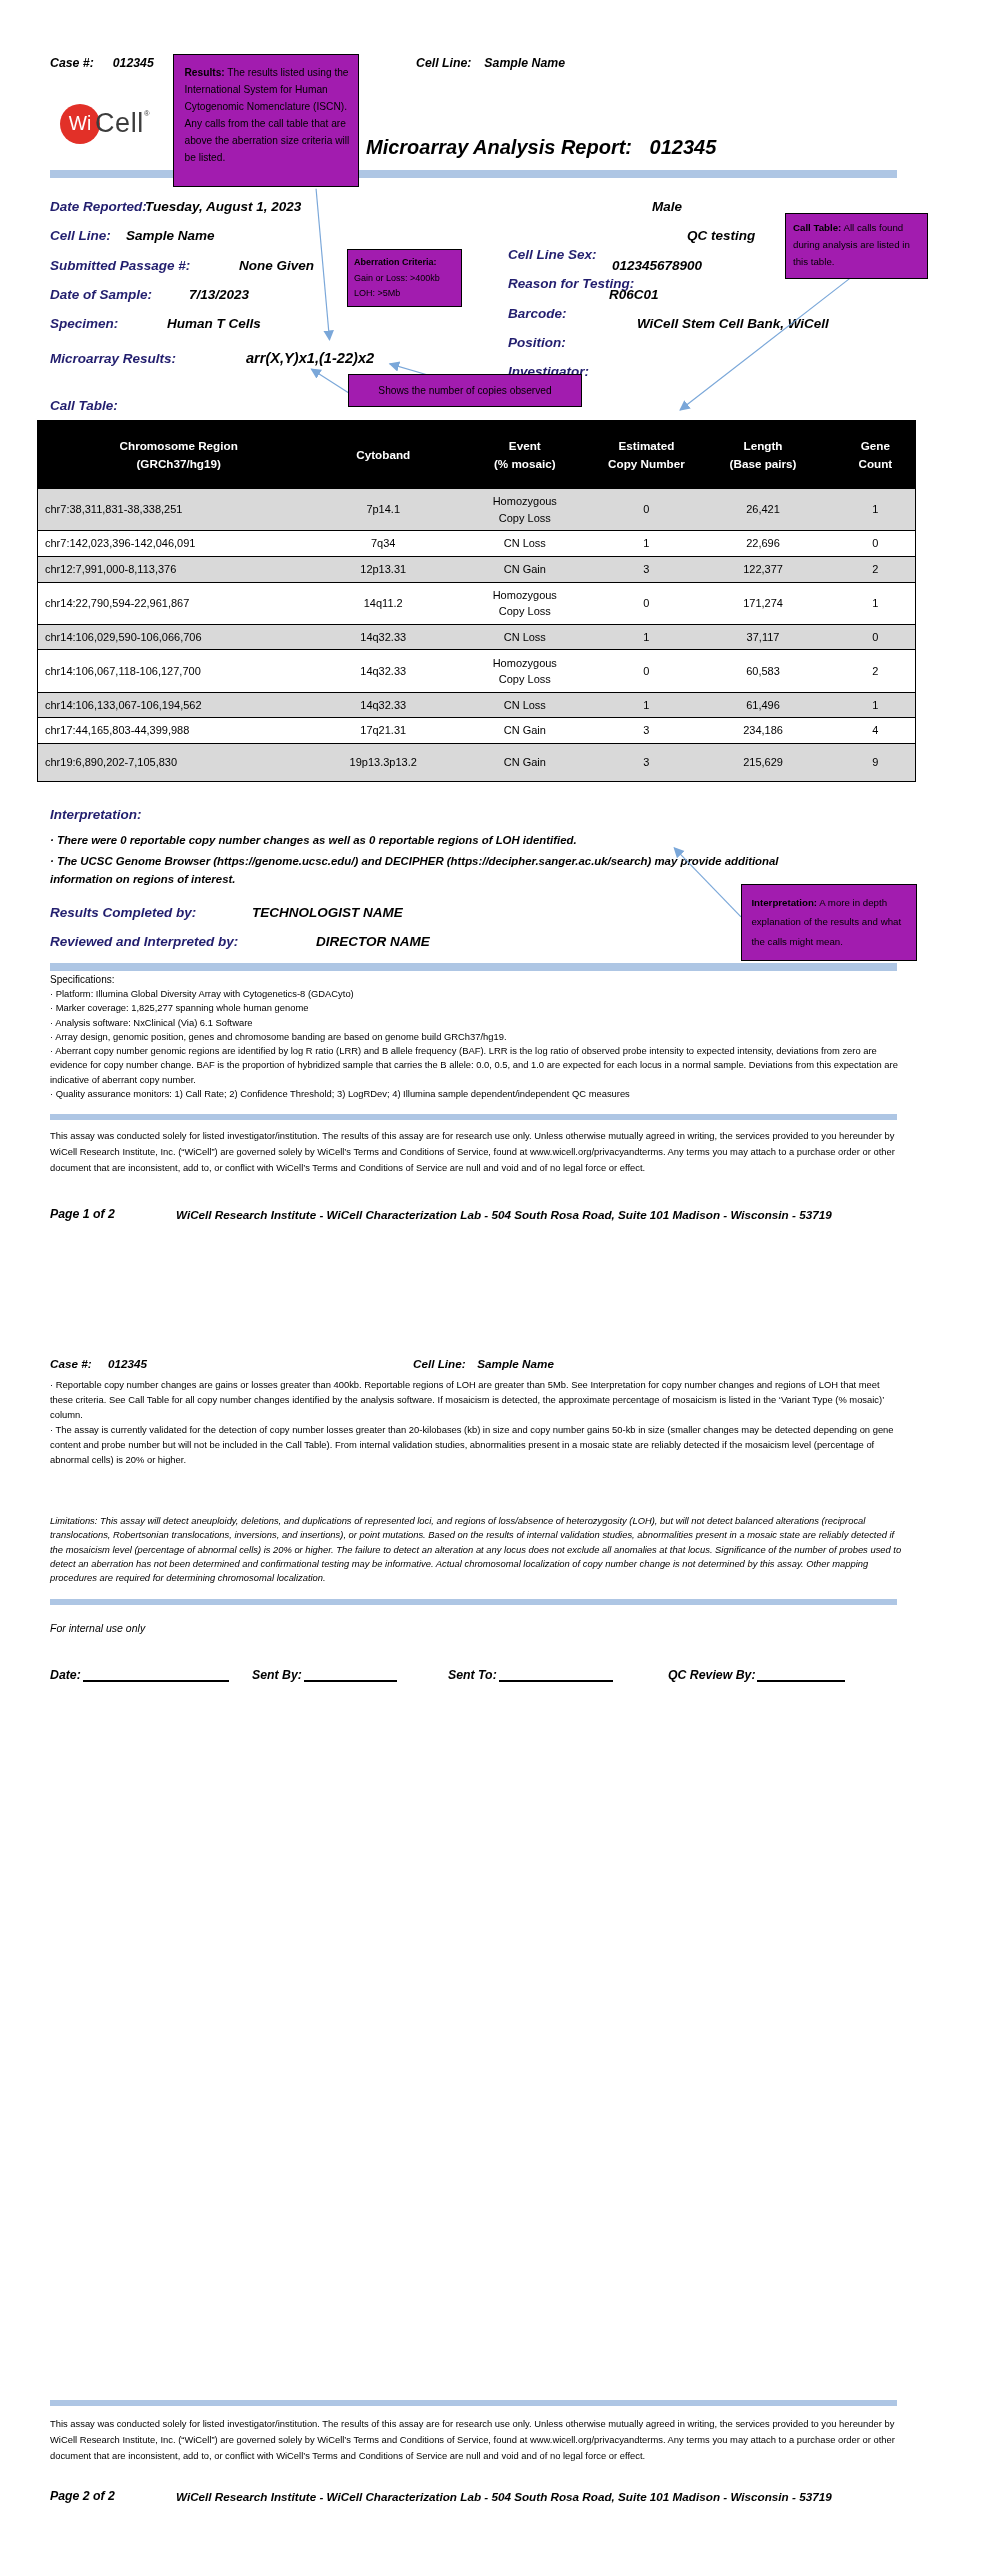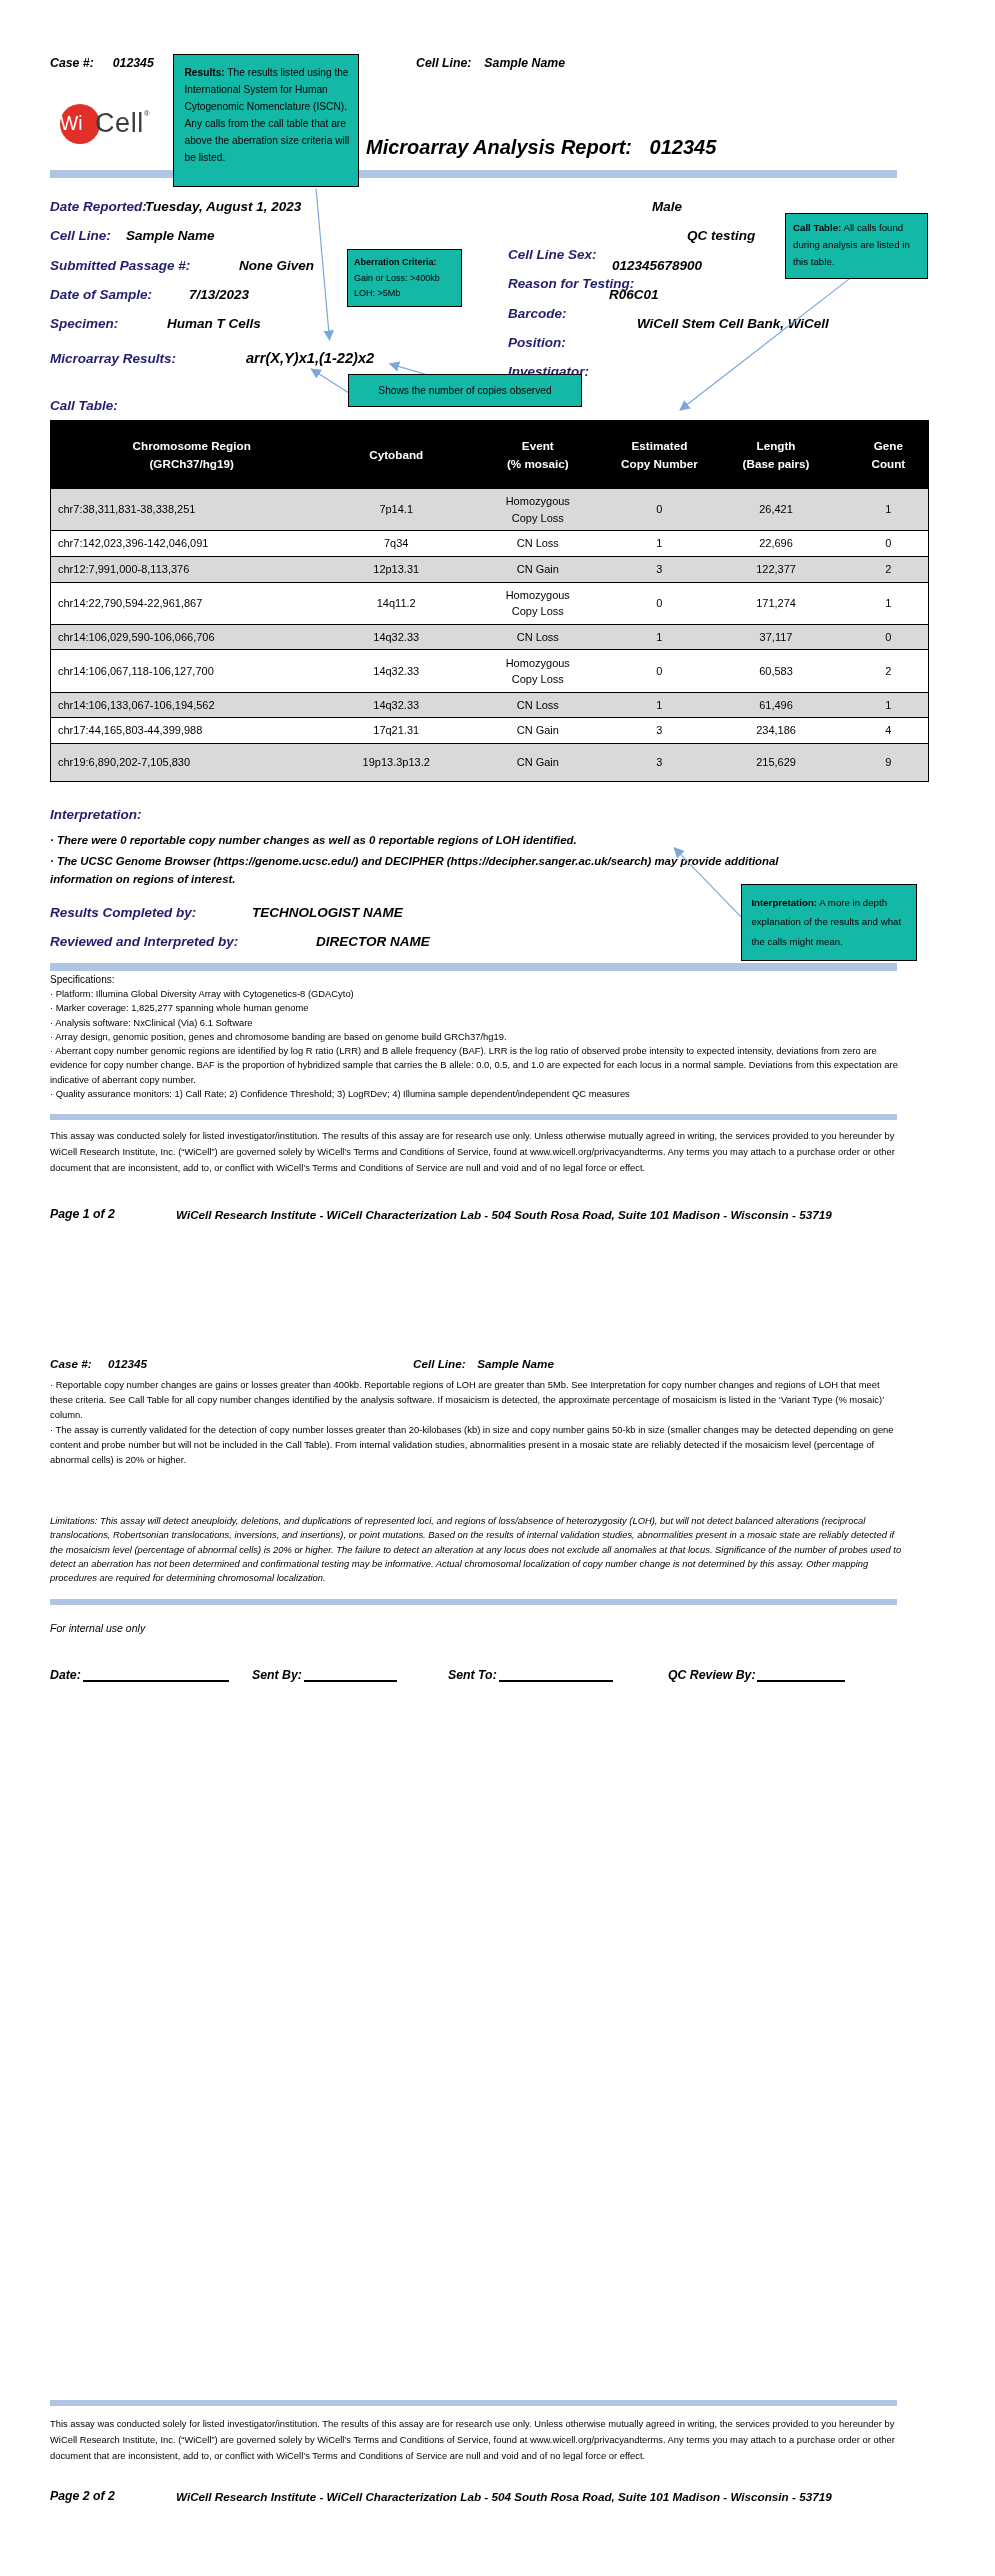--- a/index.html
+++ b/index.html
@@ -9,33 +9,33 @@
     --row_gray:#d9d9d9;
     --logo_red:#e23028;
   }
   html,body{margin:0;padding:0;background:#fff;}
   #doc{position:relative;width:995px;height:2576px;background:#fff;overflow:hidden;
        font-family:"Liberation Sans",sans-serif;color:#000;}
   .abs{position:absolute;}
   .bi{font-weight:bold;font-style:italic;}
   .navy{color:var(--label_navy);}
   .bar{position:absolute;left:50px;width:847px;background:var(--accent_bar);}
-  .callout{position:absolute;border:1.2px solid #000;background:#14b8a6;z-index:5;box-sizing:border-box;}
+  .callout{position:absolute;border:1.2px solid #000;background:#a21caf;z-index:5;box-sizing:border-box;}
 
   
   .case1{left:50px;top:56px;font-size:12.3px;}
   .case1 .val{margin-left:19px;}
   .cellline1{left:416px;top:56px;font-size:12.3px;}
   .cellline1 .val{margin-left:13px;}
   .results-box{left:173px;top:54px;width:186px;height:133px;padding:8.8px 7px 0 10.5px;
                font-size:10.2px;line-height:17px;}
   .logo{left:60px;top:104px;width:135px;height:47px;}
   .logo-circle{position:absolute;left:0;top:0;width:40px;height:40px;border-radius:50%;
                background:var(--logo_red);}
-  .logo-wi{position:absolute;left:0;top:0;width:40px;height:40px;text-align:left;
+  .logo-wi{position:absolute;left:0;top:0;width:40px;height:40px;text-align:center;
            line-height:39px;font-size:19.3px;color:#fff;}
   .logo-cell{position:absolute;left:35px;top:3.5px;font-size:27px;color:#3c3c3c;letter-spacing:0.6px;}
   .logo-reg{font-size:7.6px;vertical-align:16.4px;color:#3c3c3c;}
   .title{left:366px;top:136px;font-size:20px;}
   .title .val{margin-left:17.6px;}
   .bar1{top:170px;height:7.6px;}
 
   
   .f{position:absolute;font-size:13.5px;font-weight:bold;font-style:italic;white-space:nowrap;}
   .lf{left:50px;color:var(--label_navy);}
@@ -47,21 +47,21 @@
   .aberr-box{left:347px;top:249px;width:115px;padding:5.3px 5.9px;font-size:9px;line-height:1.7;}
   .ct-box{left:785px;top:213px;width:143px;padding:6.4px 7px;font-size:9.7px;line-height:1.75;}
 
   .micro-label{left:50px;top:351px;font-size:13.5px;}
   .micro-value{left:246px;top:350px;font-size:14.6px;}
   .copies-box{left:348px;top:374px;width:234px;height:33px;font-size:10.2px;
               text-align:center;line-height:31px;}
 
   
   .ct-heading{left:50px;top:398px;font-size:13.5px;}
-  .tablewrap{left:50px;top:420px;width:879px;}
+  .tablewrap{left:37px;top:420px;width:879px;}
   table{border-collapse:collapse;width:879px;border:1.8px solid #000;}
   thead th{background:#000;color:#fff;font-size:11.7px;font-weight:bold;
            padding:4.7px 3.5px;white-space:pre-line;line-height:1.5;height:68px;box-sizing:border-box;}
   tbody td{font-size:11px;padding:4.1px 4.7px;text-align:center;white-space:pre-line;
            border-top:1.8px solid #000;line-height:1.5;}
   tbody td.c0{text-align:left;padding-left:7px;}
   tbody tr:nth-child(odd) td{background:var(--row_gray);}
   tbody tr:nth-child(9) td{padding-top:10px;padding-bottom:10px;}
 
   

